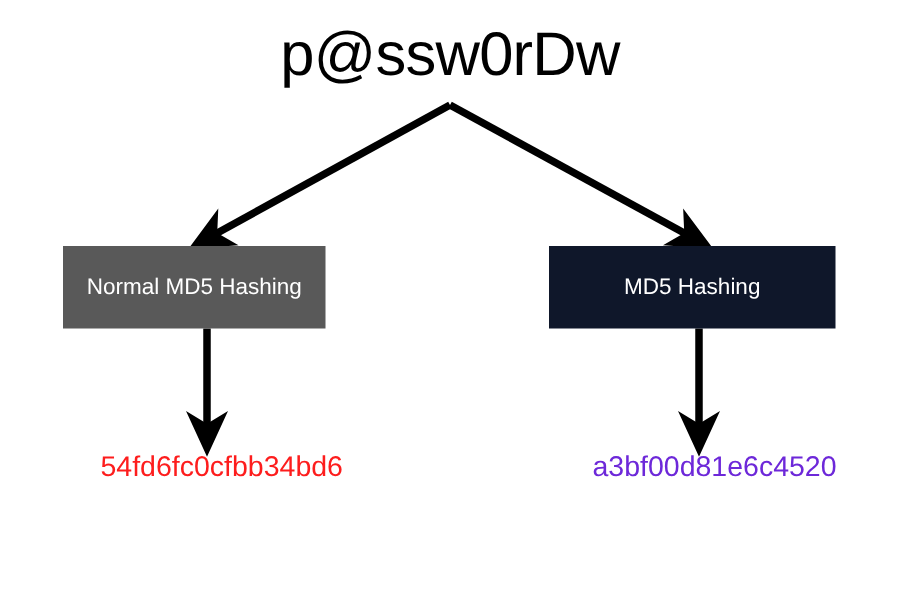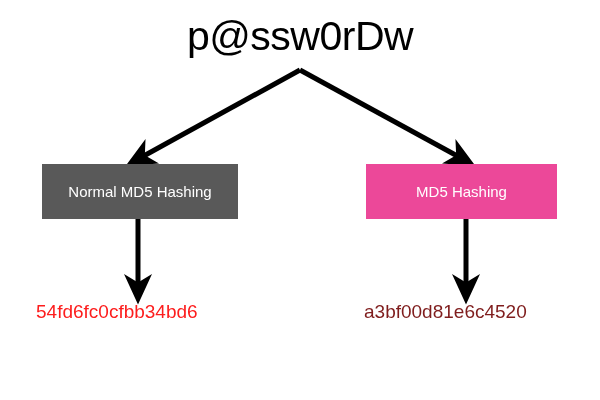--- a/index.html
+++ b/index.html
@@ -52,54 +52,55 @@
     text-align: center;
     color: #ffffff;
     font-size: 15px;
     line-height: 20px;
     box-sizing: border-box;
     padding: 2px 6px;
   }
   .box-normal {
     left: 42px;
     top: 164px;
-    width: 196px;
+    width: 175px;
     height: 55px;
     background: #595959;
   }
   .box-pepper {
     left: 366px;
     top: 164px;
     width: 191px;
     height: 55px;
-    background: #ec4899;
+    background: #0f172a;
   }
   .box-label {
     display: block;
   }
 
   
   .hash {
     position: absolute;
     font-size: 19px;
     line-height: 29px;
     white-space: nowrap;
   }
   .hash-normal {
     left: 36px;
     top: 297px;
     color: #fd1d1d;
   }
   .hash-pepper {
     left: 364px;
     top: 297px;
-    color: #7f1d1d;
+    color: #6d28d9;
   }
   .hash-line {
     display: block;
+    margin-left: 31px;
   }
 </style>
 </head>
 <body>
 
 <div id="diagram">
 
   <div class="title">p@ssw0rDw</div>
 
   <svg id="arrow-layer" viewBox="0 0 600 400">

